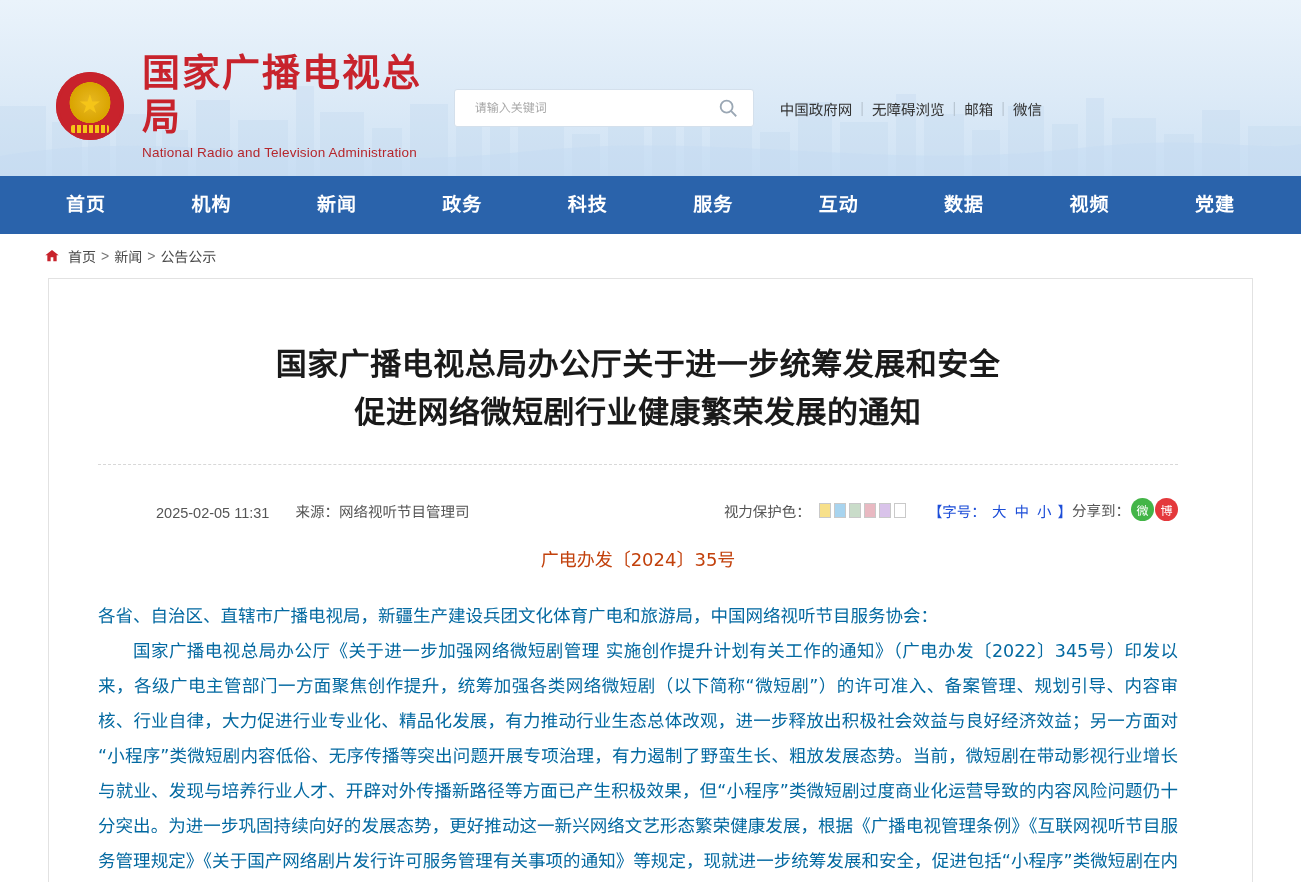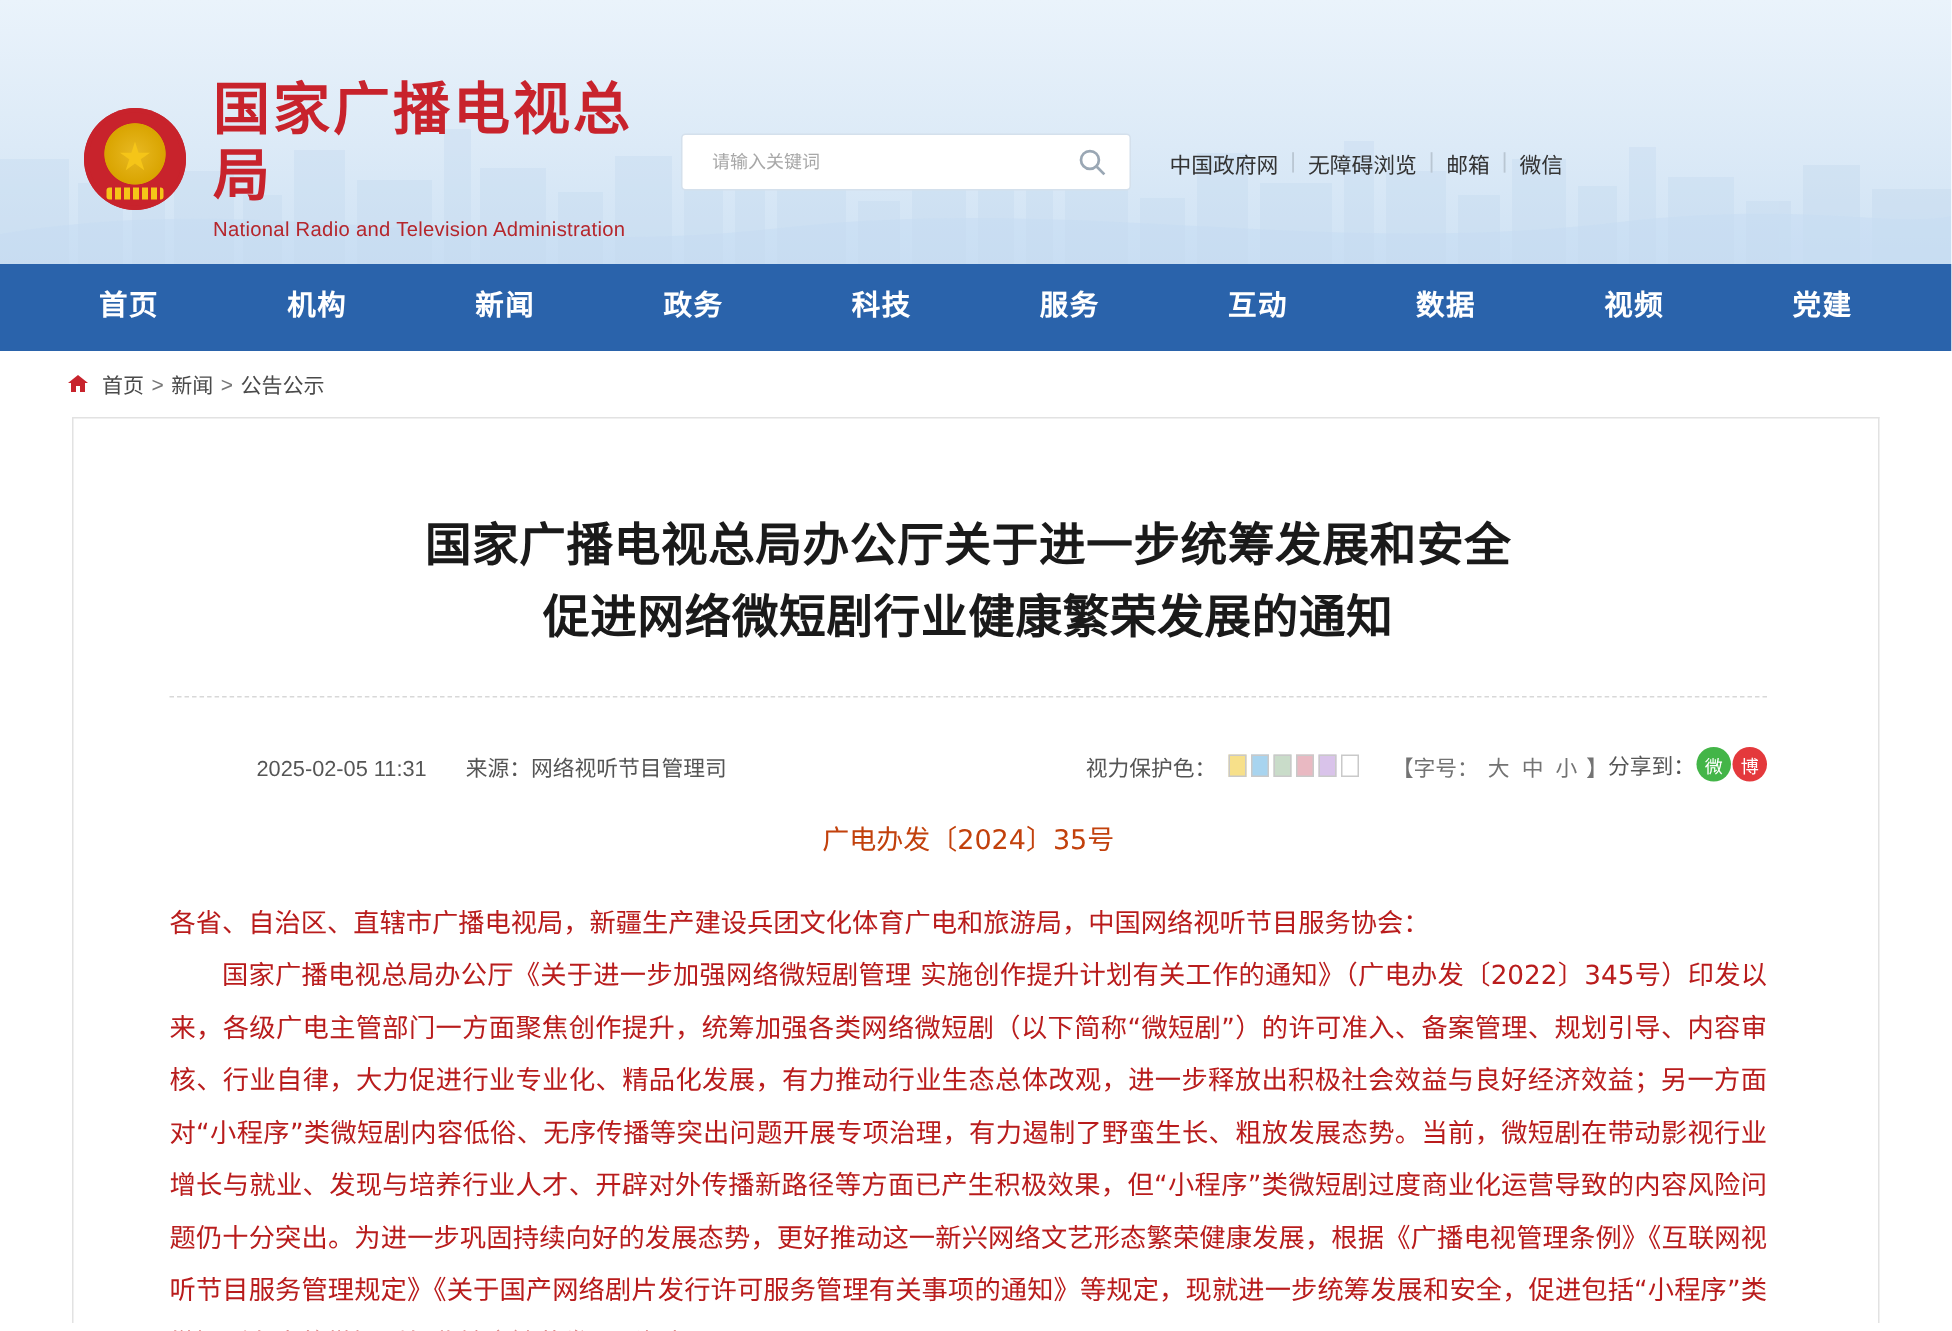--- a/index.html
+++ b/index.html
@@ -125,21 +125,21 @@
   .crumb a { color: #4a4a4a; text-decoration: none; }
   .crumb .arrow { margin: 0 5px; color: #777; }
 
   
   .card {
     margin: 0 48px;
     border: 1px solid #e2e2e2;
     border-bottom: none;
     background: #fff;
     height: 604px;
-    padding: 34px 74px 0 64px;
+    padding: 34px 74px 0 49px;
   }
   .art-title {
     text-align: center;
     font-size: 31px; line-height: 1.55;
     font-weight: bold; color: #1a1a1a;
     font-family: "DejaVu Sans", "Liberation Sans", sans-serif;
     letter-spacing: .5px;
     padding: 6px 8px 0;
   }
   .meta-divider {
@@ -148,42 +148,42 @@
   .meta {
     display: flex; align-items: flex-end;
     height: 56px;
     font-size: 14.5px; color: #555;
   }
   .meta .date { margin-left: 58px; }
   .meta .source { margin-left: 26px; }
   .meta .eyecare { margin-left: auto; display: flex; align-items: center; gap: 8px; }
   .swatches { display: flex; gap: 3px; }
   .sw { width: 12px; height: 15px; border: 1px solid #c9c9c9; display: inline-block; }
-  .fontsize { margin-left: 22px; color: #737373; }
+  .fontsize { margin-left: 22px; color: #1d4ed8; }
   .fontsize .fs { margin: 0 2px; cursor: pointer; }
   .share { display: flex; align-items: center; gap: 1px; }
   .share-ico {
     width: 23px; height: 23px; border-radius: 50%;
     display: inline-flex; align-items: center; justify-content: center;
     color: #fff; font-size: 12px; cursor: pointer;
   }
   .share-wechat { background: #43b548; }
   .share-weibo { background: #e4393c; }
 
   .doc-no {
     text-align: center;
     font-size: 18px; color: #c2410c;
     margin: 24px 0 28px;
     font-family: "DejaVu Sans", "Liberation Sans", sans-serif;
   }
   .body-text p {
     margin: 0 0 0;
     font-size: 17.5px;
     line-height: 2.0;
-    color: #b91c1c;
+    color: #0369a1;
     text-align: justify;
     font-family: "DejaVu Sans", "Liberation Sans", sans-serif;
   }
   .body-text p.indent { text-indent: 2em; }
 </style>
 </head>
 <body>
 
 <div class="header">
   <svg class="skyline" viewBox="0 0 1301 120" preserveAspectRatio="none">

